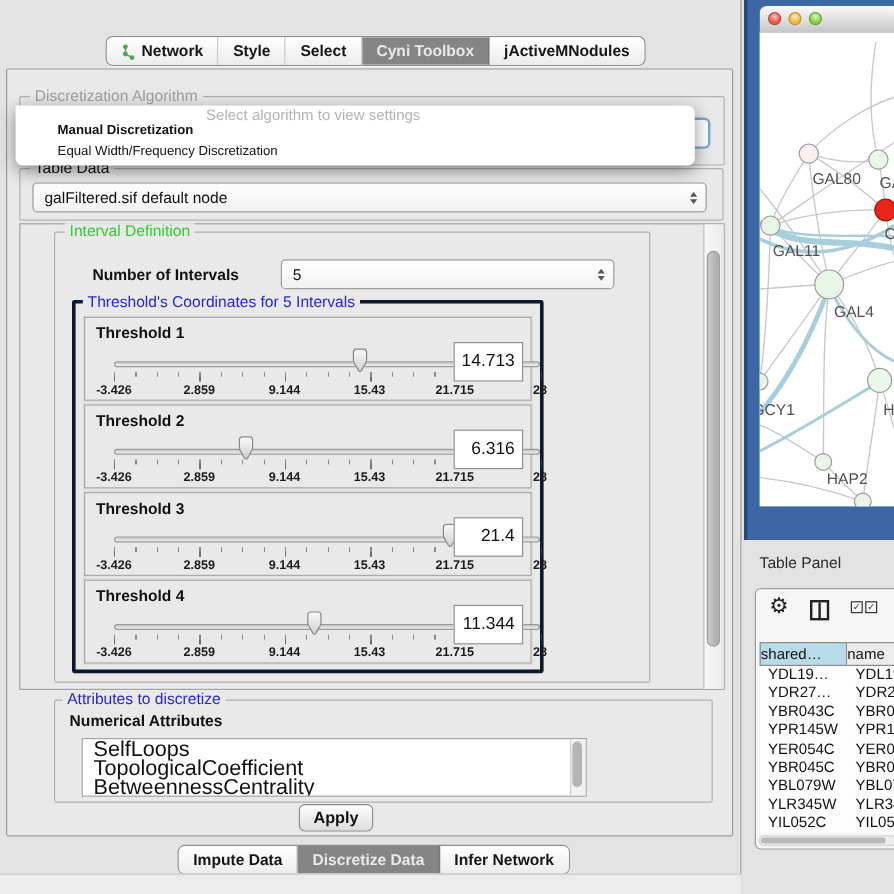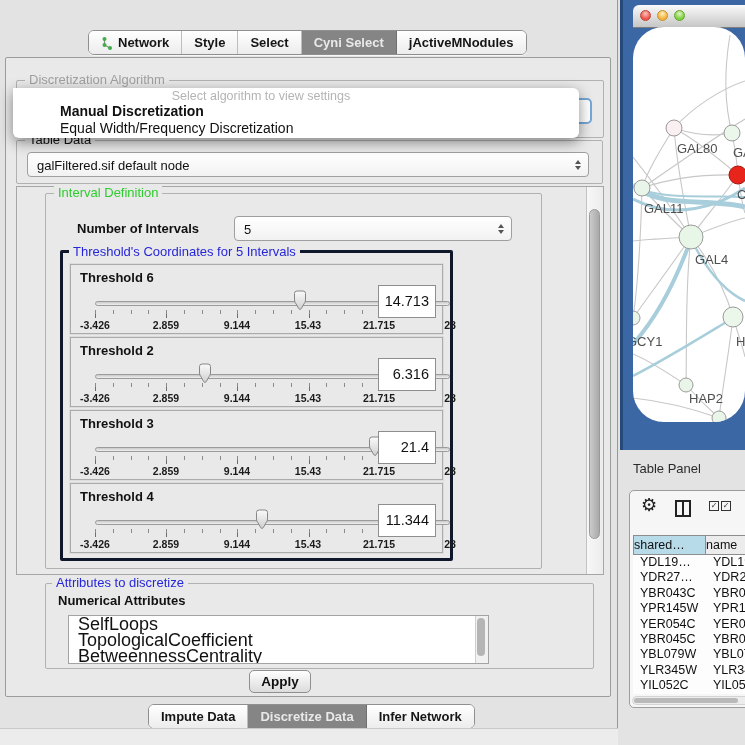--- a/index.html
+++ b/index.html
@@ -22,21 +22,21 @@
   
   .cp-main{position:absolute;left:5px;top:57px;width:606px;height:640px;background:#e9e9e9;border:1px solid #9c9c9c;border-radius:2px;box-sizing:border-box;}
   .grp{position:absolute;border:1px solid #b1b1b1;border-radius:2px;box-sizing:border-box;}
   .grp-label{position:absolute;top:-8px;left:8px;background:#e9e9e9;padding:0 4px;font-size:13px;line-height:14px;white-space:nowrap;}
   .grp-algo{left:10px;top:22px;width:588px;height:58px;}
   .grp-algo .grp-label{color:#a0a0a0;}
   .algo-combo{position:absolute;left:16px;top:40px;width:570px;height:26px;border:2px solid #74a8d8;border-radius:5px;background:#fff;box-sizing:border-box;z-index:1;}
   .popup{position:absolute;left:7px;top:30px;width:566px;height:50px;background:#fff;border-radius:0 6px 6px 6px;
          box-shadow:0 4px 14px rgba(0,0,0,.45);z-index:5;}
   .popup-placeholder{position:absolute;left:0;top:1px;width:100%;height:15px;font-size:12.5px;color:#b4b4b4;text-align:center;padding-right:70px;box-sizing:border-box;}
-  .popup-item{position:absolute;left:21px;height:16px;font-size:14px;white-space:nowrap;padding-left:26px;}
+  .popup-item{position:absolute;left:9px;height:16px;font-size:11px;white-space:nowrap;padding-left:26px;}
   .popup-item.b{top:15px;font-weight:bold;}
   .popup-item.n{top:32px;}
   .grp-table{left:10px;top:82px;width:587px;height:44px;}
   .combo{position:absolute;background:linear-gradient(#ffffff,#f2f2f2);border:1px solid #9f9f9f;border-radius:4px;box-sizing:border-box;}
   .combo .txt{position:absolute;left:9px;top:50%;transform:translateY(-50%);font-size:13px;color:#101010;white-space:nowrap;}
   .spin{position:absolute;right:7px;top:50%;transform:translateY(-50%);display:flex;flex-direction:column;gap:2px;}
   .spin i{display:block;width:0;height:0;border-left:3.5px solid transparent;border-right:3.5px solid transparent;}
   .spin .up{border-bottom:4.5px solid #555;}
   .spin .dn{border-top:4.5px solid #555;}
   .tbl-combo{left:10px;top:11px;width:562px;height:25px;}
@@ -79,21 +79,21 @@
   .nettab-icon{width:12px;height:14px;}
   
   .net-frame{position:absolute;left:620px;top:0;width:125px;height:450px;background:var(--accent-blue-frame,#3b67a5);
              border-left:3px solid #26497c;box-sizing:border-box;}
   .net-titlebar{position:absolute;left:10px;top:5px;width:120px;height:22px;background:linear-gradient(#fbfbfb,#c6c6c6);
                 border-bottom:1px solid #7d7d7d;border-top-left-radius:6px;}
   .light{position:absolute;top:5px;width:11px;height:11px;border-radius:50%;box-sizing:border-box;}
   .light.red{left:7px;background:radial-gradient(circle at 50% 30%,#ffc3bd,#ee5549 65%);border:1px solid #b9433c;}
   .light.yellow{left:24px;background:radial-gradient(circle at 50% 30%,#ffeebb,#f4b33e 65%);border:1px solid #c78f2d;}
   .light.green{left:41px;background:radial-gradient(circle at 50% 30%,#dff7c2,#7fcf3f 65%);border:1px solid #63a433;}
-  .net-canvas{position:absolute;left:10px;top:27px;width:112px;height:395px;background:#fff;overflow:hidden;border-radius:31px;}
+  .net-canvas{position:absolute;left:10px;top:27px;width:112px;height:395px;background:#fff;overflow:hidden;}
   .net-canvas svg{display:block;}
   .edge-thin{fill:none;stroke:#c7c7c7;stroke-width:1.1;}
   .edge-thick{fill:none;stroke:var(--edge-teal,#a9cedb);}
   .node-label{font-family:"Liberation Sans",sans-serif;font-size:13px;fill:#4f4f4f;}
   
   .table-panel{position:absolute;left:618px;top:450px;width:127px;height:295px;background:#e3e3e3;}
   .tp-title{position:absolute;left:15px;top:11px;font-size:13px;color:#2b2b2b;}
   .tp-box{position:absolute;left:11px;top:40px;width:132px;height:218px;background:#f6f6f6;border:1px solid #9d9d9d;border-radius:5px;box-sizing:border-box;}
   .tp-gear{position:absolute;left:11px;top:5px;font-size:18px;color:#222;line-height:18px;}
   .cols-icon{position:absolute;left:45px;top:9px;width:12px;height:13px;border:2px solid #222;}
@@ -137,21 +137,21 @@
         </svg>
         <span>Network</span>
       </div>
       <div class="seg-item">
           <span>Style</span>
         </div>
       <div class="seg-item">
           <span>Select</span>
         </div>
       <div class="seg-item selected">
-          <span>Cyni Select</span>
+          <span>Cyni Toolbox</span>
         </div>
       <div class="seg-item">
           <span>jActiveMNodules</span>
         </div>
     </div>
 
     <div class="cp-main">
 
       <div class="grp grp-algo">
         <span class="grp-label">Discretization Algorithm</span>
@@ -188,21 +188,21 @@
           <span class="txt">5</span>
           <span class="spin">
               <i class="up"></i>
               <i class="dn"></i>
             </span>
         </div>
         <div class="grp-thr">
           <span class="grp-label">Threshold's Coordinates for 5 Intervals</span>
           <div class="thr-stack">
               <div class="thr-panel">
-                <div class="thr-label">Threshold 6</div>
+                <div class="thr-label">Threshold 1</div>
                 <div class="slider-wrap">
                   <div class="track"></div>
                   <div class="ticks"></div>
                   <div class="tick-labels">
                     <span style="left:0%">-3.426</span>
                     <span style="left:20%">2.859</span>
                     <span style="left:40%">9.144</span>
                     <span style="left:60%">15.43</span>
                     <span style="left:80%">21.715</span>
                     <span style="left:100%">28</span>

